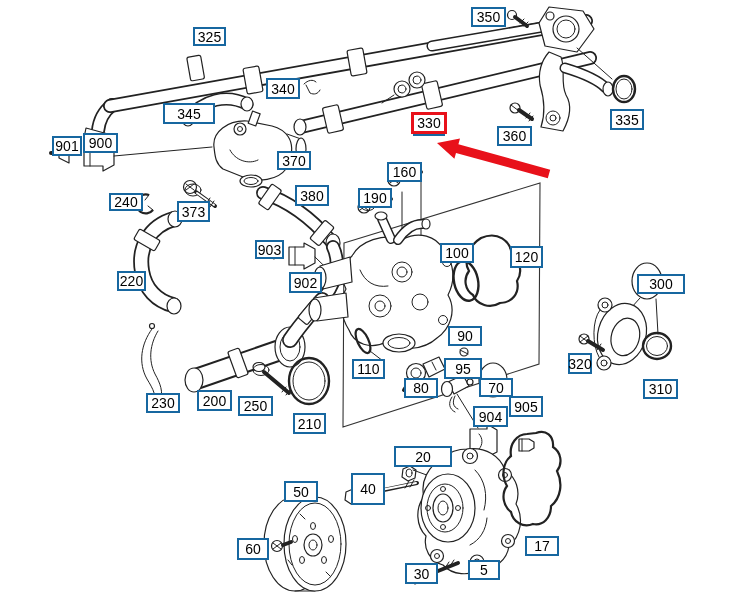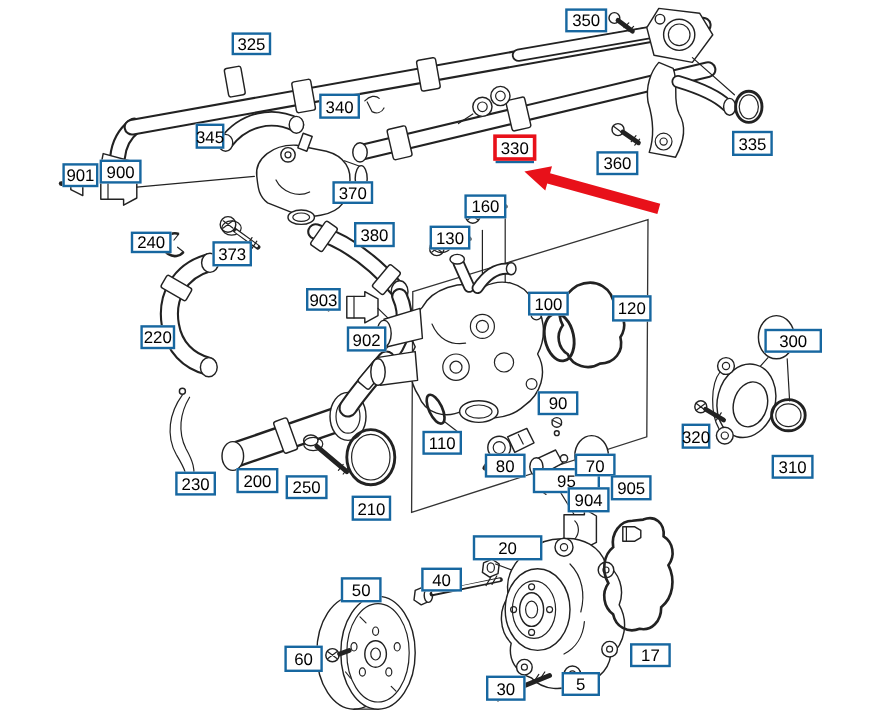--- a/index.html
+++ b/index.html
@@ -348,52 +348,52 @@
     <path class="ring2" d="M536,433 C546,429 554,436 553,447 C561,452 563,463 557,471 C563,483 561,498 551,506 C551,518 543,526 533,524 C523,528 513,522 511,512 C503,506 501,494 507,486 C501,476 503,462 511,456 C509,444 517,434 527,434 Z"></path>
   </g>
 
   <polygon id="highlight-arrow" points="550.2,169.7 458.4,144.3 460.0,138.5 437.0,143.0 454.4,158.7 456.0,152.9 547.8,178.3" fill="#e8111a"></polygon>
 </svg>
 
   <div id="labels-layer">
       <div class="label" style="left: 193px; top: 27px; width: 33px; height: 19px; border: 2px solid rgb(23, 103, 160);">325</div>
       <div class="label" style="left: 471px; top: 7px; width: 35px; height: 20px; border: 2px solid rgb(23, 103, 160);">350</div>
       <div class="label" style="left: 266px; top: 78px; width: 34px; height: 21px; border: 2px solid rgb(23, 103, 160);">340</div>
-      <div class="label" style="left: 163px; top: 103px; width: 24px; height: 21px; border: 2px solid rgb(23, 103, 160);">345</div>
+      <div class="label" style="left: 163px; top: 103px; width: 52px; height: 21px; border: 2px solid rgb(23, 103, 160);">345</div>
       <div class="label label--highlight" style="left: 411px; top: 112px; width: 36px; height: 22px; border: 3px solid rgb(232, 17, 26); box-shadow: rgb(23, 103, 160) 0px 4px 0px -2px;">330</div>
       <div class="label" style="left: 610px; top: 109px; width: 34px; height: 21px; border: 2px solid rgb(23, 103, 160);">335</div>
       <div class="label" style="left: 497px; top: 126px; width: 35px; height: 20px; border: 2px solid rgb(23, 103, 160);">360</div>
       <div class="label" style="left: 52px; top: 136px; width: 30px; height: 20px; border: 2px solid rgb(23, 103, 160);">901</div>
       <div class="label" style="left: 83px; top: 133px; width: 35px; height: 20px; border: 2px solid rgb(23, 103, 160);">900</div>
       <div class="label" style="left: 277px; top: 151px; width: 34px; height: 19px; border: 2px solid rgb(23, 103, 160);">370</div>
       <div class="label" style="left: 387px; top: 162px; width: 35px; height: 20px; border: 2px solid rgb(23, 103, 160);">160</div>
       <div class="label" style="left: 295px; top: 185px; width: 34px; height: 21px; border: 2px solid rgb(23, 103, 160);">380</div>
-      <div class="label" style="left: 358px; top: 188px; width: 34px; height: 20px; border: 2px solid rgb(23, 103, 160);">130</div>
+      <div class="label" style="left: 358px; top: 188px; width: 34px; height: 20px; border: 2px solid rgb(23, 103, 160);">190</div>
       <div class="label" style="left: 109px; top: 193px; width: 34px; height: 18px; border: 2px solid rgb(23, 103, 160);">240</div>
       <div class="label" style="left: 177px; top: 201px; width: 33px; height: 21px; border: 2px solid rgb(23, 103, 160);">373</div>
       <div class="label" style="left: 255px; top: 240px; width: 29px; height: 19px; border: 2px solid rgb(23, 103, 160);">903</div>
       <div class="label" style="left: 440px; top: 243px; width: 34px; height: 20px; border: 2px solid rgb(23, 103, 160);">100</div>
       <div class="label" style="left: 510px; top: 246px; width: 33px; height: 22px; border: 2px solid rgb(23, 103, 160);">120</div>
       <div class="label" style="left: 117px; top: 271px; width: 29px; height: 20px; border: 2px solid rgb(23, 103, 160);">220</div>
       <div class="label" style="left: 289px; top: 272px; width: 33px; height: 21px; border: 2px solid rgb(23, 103, 160);">902</div>
       <div class="label" style="left: 637px; top: 274px; width: 48px; height: 20px; border: 2px solid rgb(23, 103, 160);">300</div>
       <div class="label" style="left: 448px; top: 326px; width: 34px; height: 20px; border: 2px solid rgb(23, 103, 160);">90</div>
       <div class="label" style="left: 568px; top: 353px; width: 24px; height: 21px; border: 2px solid rgb(23, 103, 160);">320</div>
-      <div class="label" style="left: 444px; top: 358px; width: 56px; height: 21px; border: 2px solid rgb(23, 103, 160); margin-top: 32px;">95</div>
+      <div class="label" style="left: 444px; top: 358px; width: 38px; height: 21px; border: 2px solid rgb(23, 103, 160);">95</div>
       <div class="label" style="left: 352px; top: 359px; width: 33px; height: 20px; border: 2px solid rgb(23, 103, 160);">110</div>
       <div class="label" style="left: 404px; top: 378px; width: 34px; height: 20px; border: 2px solid rgb(23, 103, 160);">80</div>
       <div class="label" style="left: 479px; top: 378px; width: 34px; height: 19px; border: 2px solid rgb(23, 103, 160);">70</div>
       <div class="label" style="left: 643px; top: 379px; width: 35px; height: 20px; border: 2px solid rgb(23, 103, 160);">310</div>
       <div class="label" style="left: 146px; top: 393px; width: 34px; height: 20px; border: 2px solid rgb(23, 103, 160);">230</div>
       <div class="label" style="left: 197px; top: 390px; width: 35px; height: 21px; border: 2px solid rgb(23, 103, 160);">200</div>
       <div class="label" style="left: 238px; top: 396px; width: 35px; height: 20px; border: 2px solid rgb(23, 103, 160);">250</div>
       <div class="label" style="left: 293px; top: 413px; width: 33px; height: 21px; border: 2px solid rgb(23, 103, 160);">210</div>
       <div class="label" style="left: 473px; top: 406px; width: 35px; height: 21px; border: 2px solid rgb(23, 103, 160);">904</div>
       <div class="label" style="left: 509px; top: 396px; width: 34px; height: 21px; border: 2px solid rgb(23, 103, 160);">905</div>
       <div class="label" style="left: 394px; top: 446px; width: 58px; height: 21px; border: 2px solid rgb(23, 103, 160);">20</div>
-      <div class="label" style="left: 351px; top: 473px; width: 34px; height: 20px; border: 2px solid rgb(23, 103, 160);">40</div>
+      <div class="label" style="left: 351px; top: 473px; width: 34px; height: 32px; border: 2px solid rgb(23, 103, 160);">40</div>
       <div class="label" style="left: 284px; top: 481px; width: 34px; height: 21px; border: 2px solid rgb(23, 103, 160);">50</div>
       <div class="label" style="left: 237px; top: 538px; width: 32px; height: 22px; border: 2px solid rgb(23, 103, 160);">60</div>
       <div class="label" style="left: 405px; top: 563px; width: 33px; height: 21px; border: 2px solid rgb(23, 103, 160); text-align: right;">30</div>
       <div class="label" style="left: 468px; top: 560px; width: 32px; height: 20px; border: 2px solid rgb(23, 103, 160);">5</div>
       <div class="label" style="left: 525px; top: 536px; width: 34px; height: 20px; border: 2px solid rgb(23, 103, 160);">17</div>
     </div>
 </div>
 
 </body></html>

